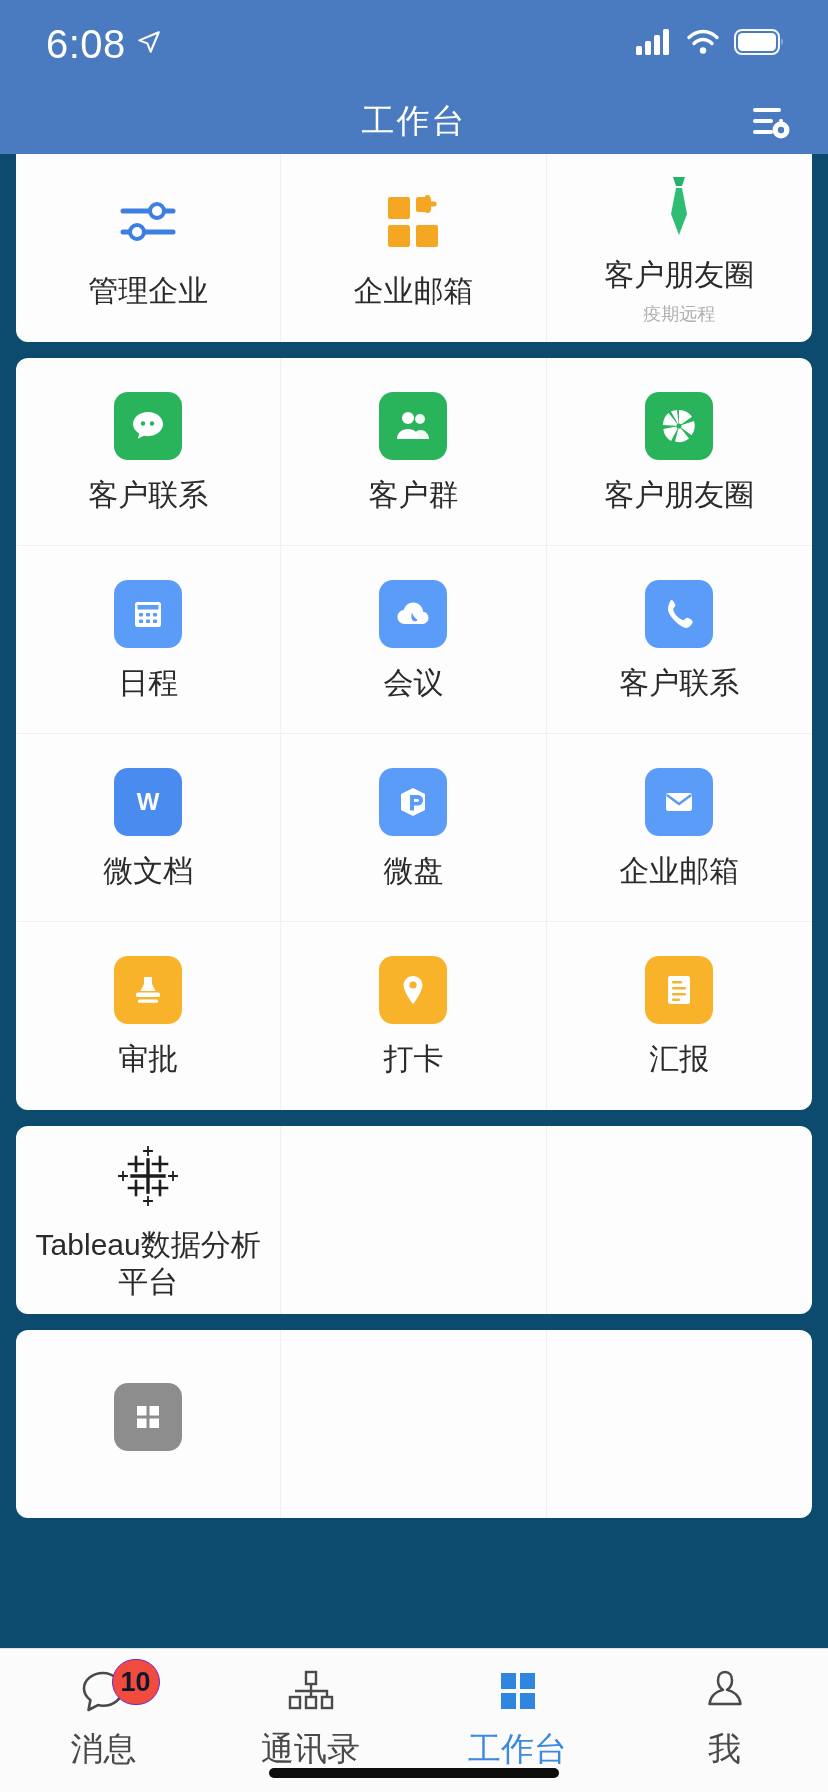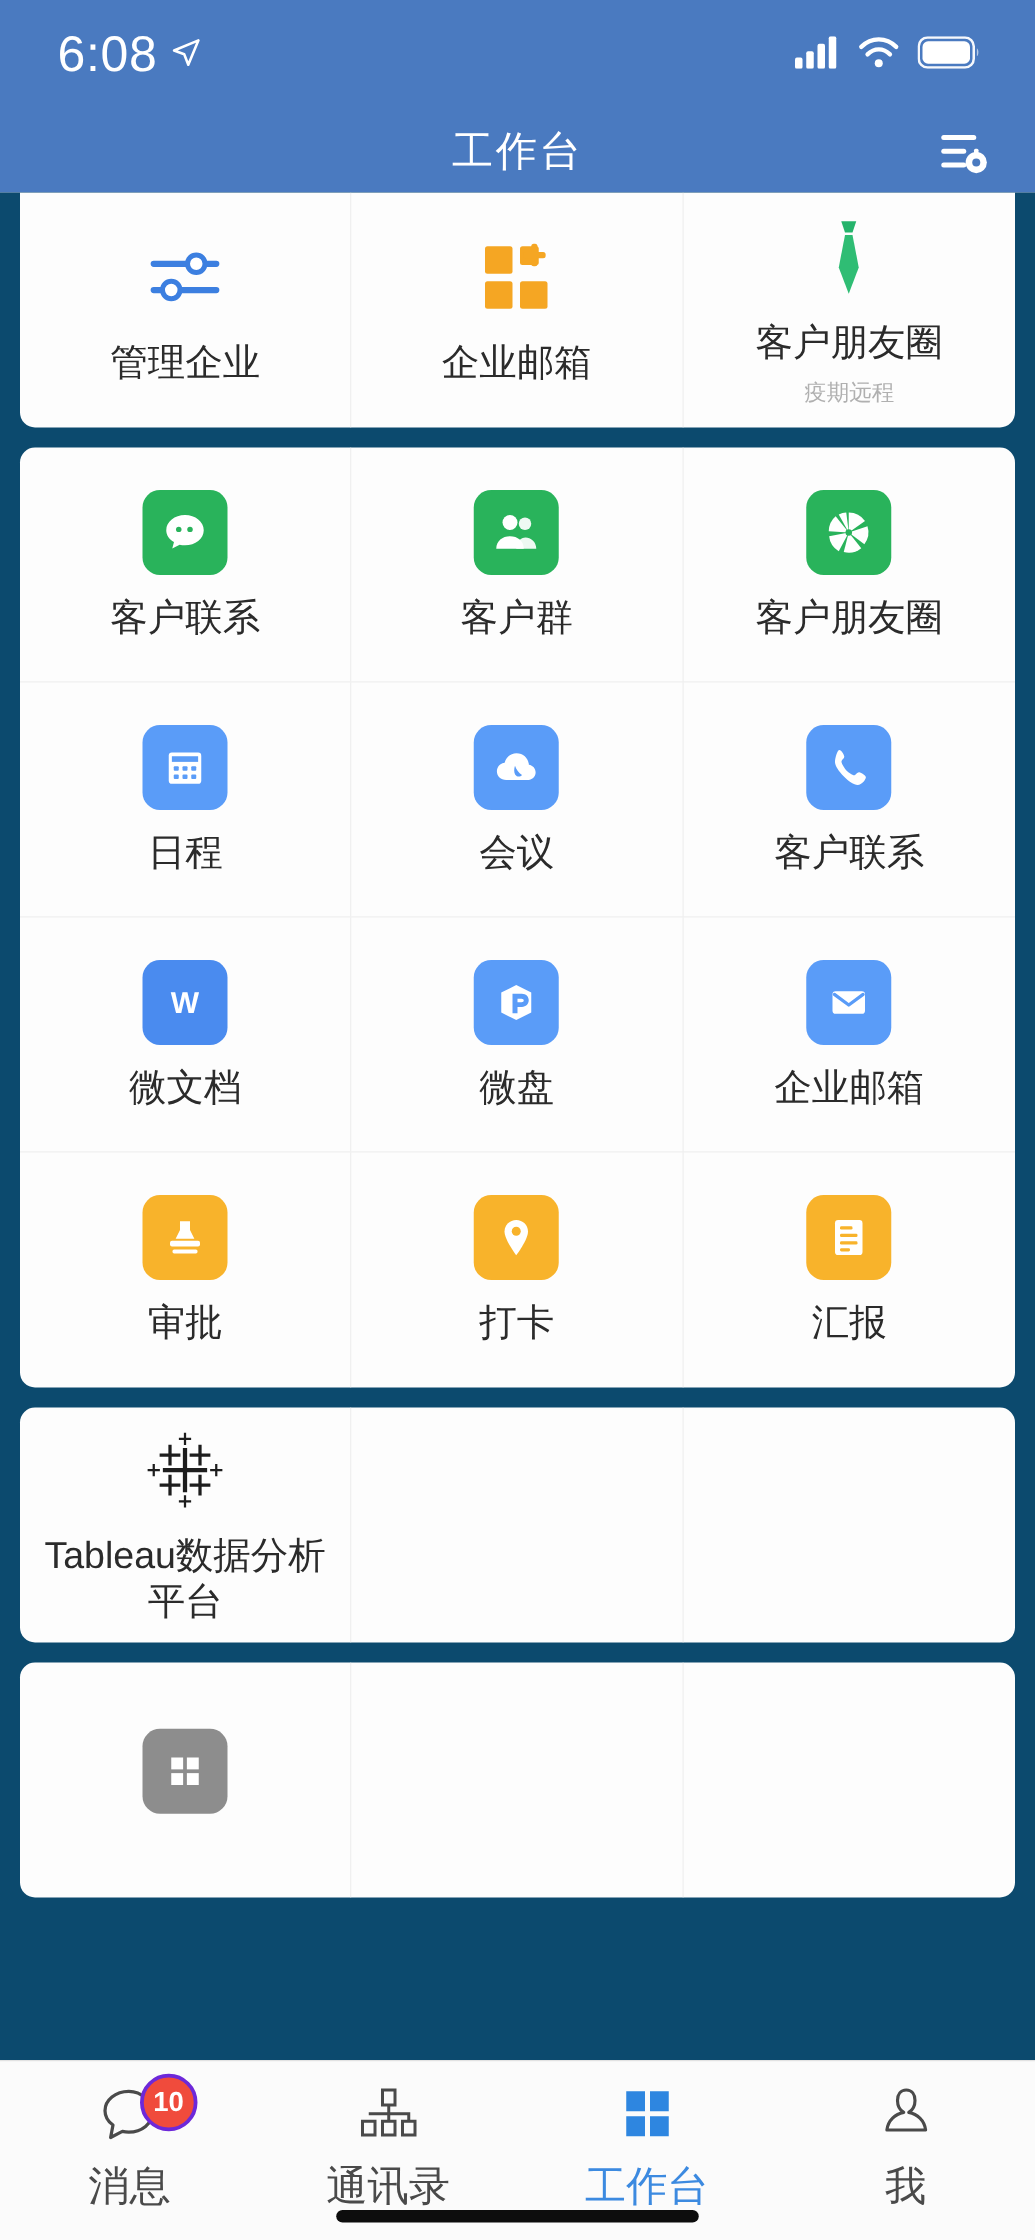--- a/index.html
+++ b/index.html
@@ -72,23 +72,23 @@
     background: #fbfbfb; border-top: 1px solid #e2e2e2;
     display: flex; align-items: flex-start; padding-top: 16px;
   }
   .tab { flex: 1; display: flex; flex-direction: column; align-items: center; position: relative; }
   .tab-ic { height: 54px; display: flex; align-items: center; justify-content: center; position: relative; }
   .tab-lbl { font-size: 33px; color: #4a4a4a; margin-top: 8px; }
   .tab.active .tab-lbl { color: #3c8ae0; }
   .badge {
     position: absolute; top: -6px; left: 34px;
     min-width: 46px; height: 46px; border-radius: 23px; background: #f04b3c;
-    color: #ffffff; font-size: 22px; font-weight: 600;
+    color: #0f172a; font-size: 27px; font-weight: 600;
     display: flex; align-items: center; justify-content: center; padding: 0 8px;
-    border: 3px solid #6d28d9;
+    border: 1px solid #6d28d9;
   }
   .homebar {
     position: absolute; bottom: 14px; left: 50%; transform: translateX(-50%);
     width: 290px; height: 10px; border-radius: 5px; background: #0d0d0d;
   }
 </style>
 </head>
 <body>
 
 <div class="phone">

